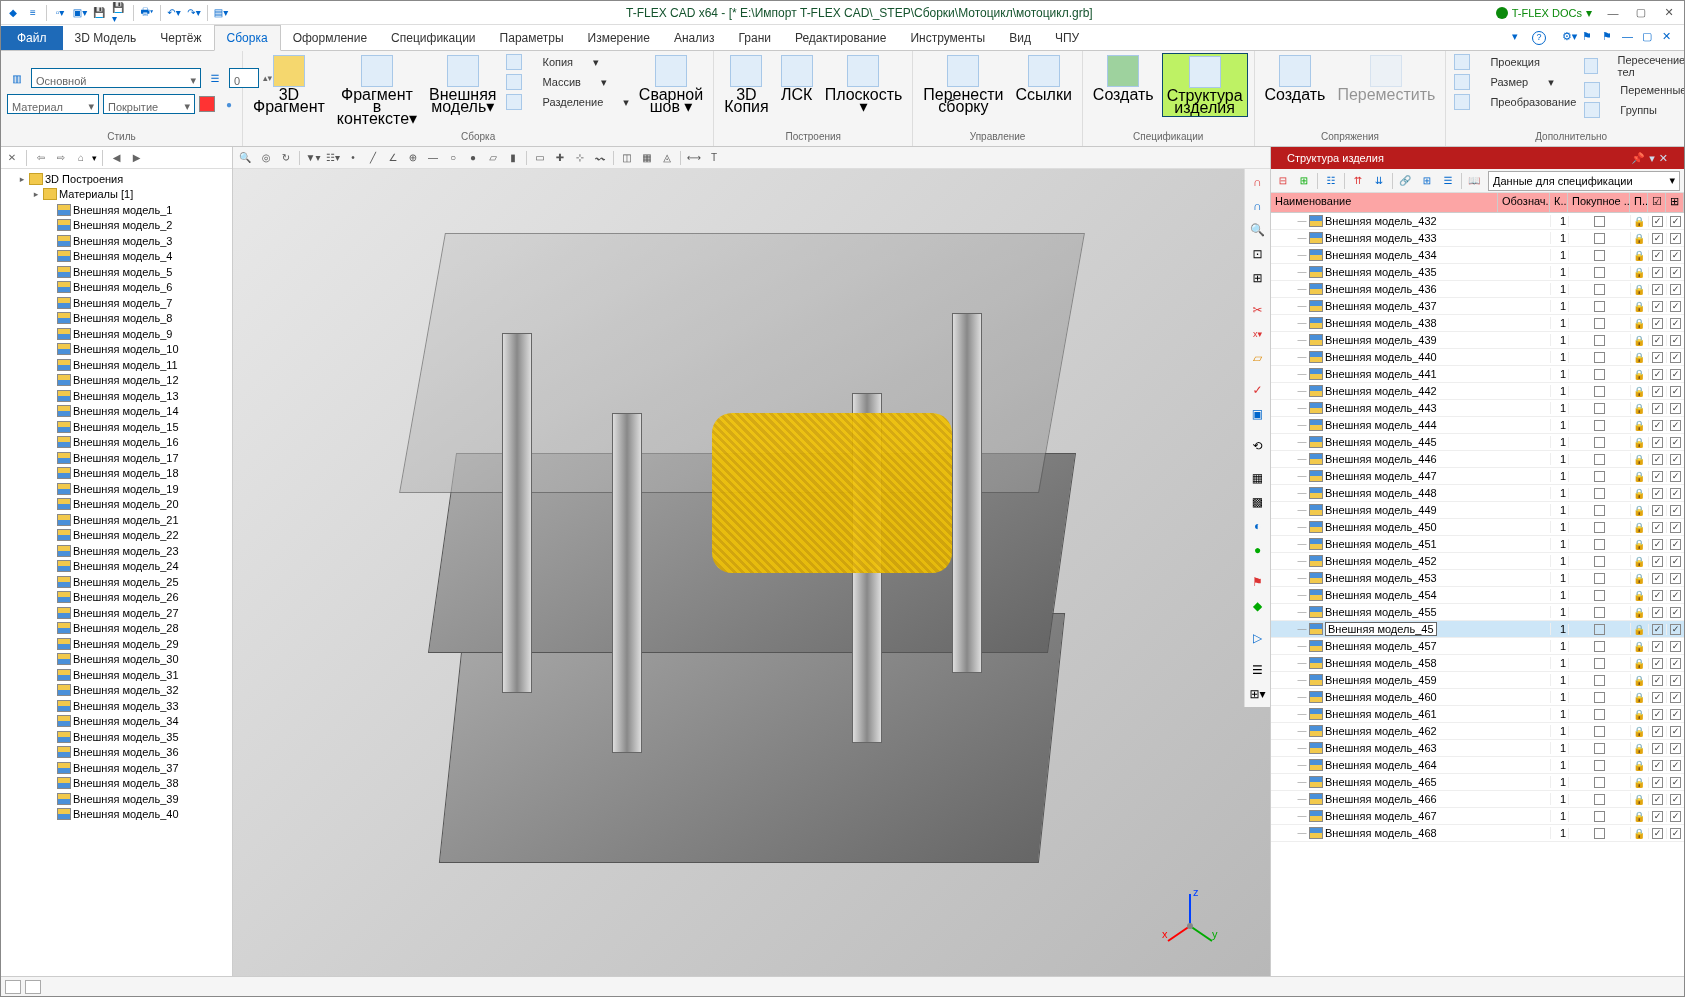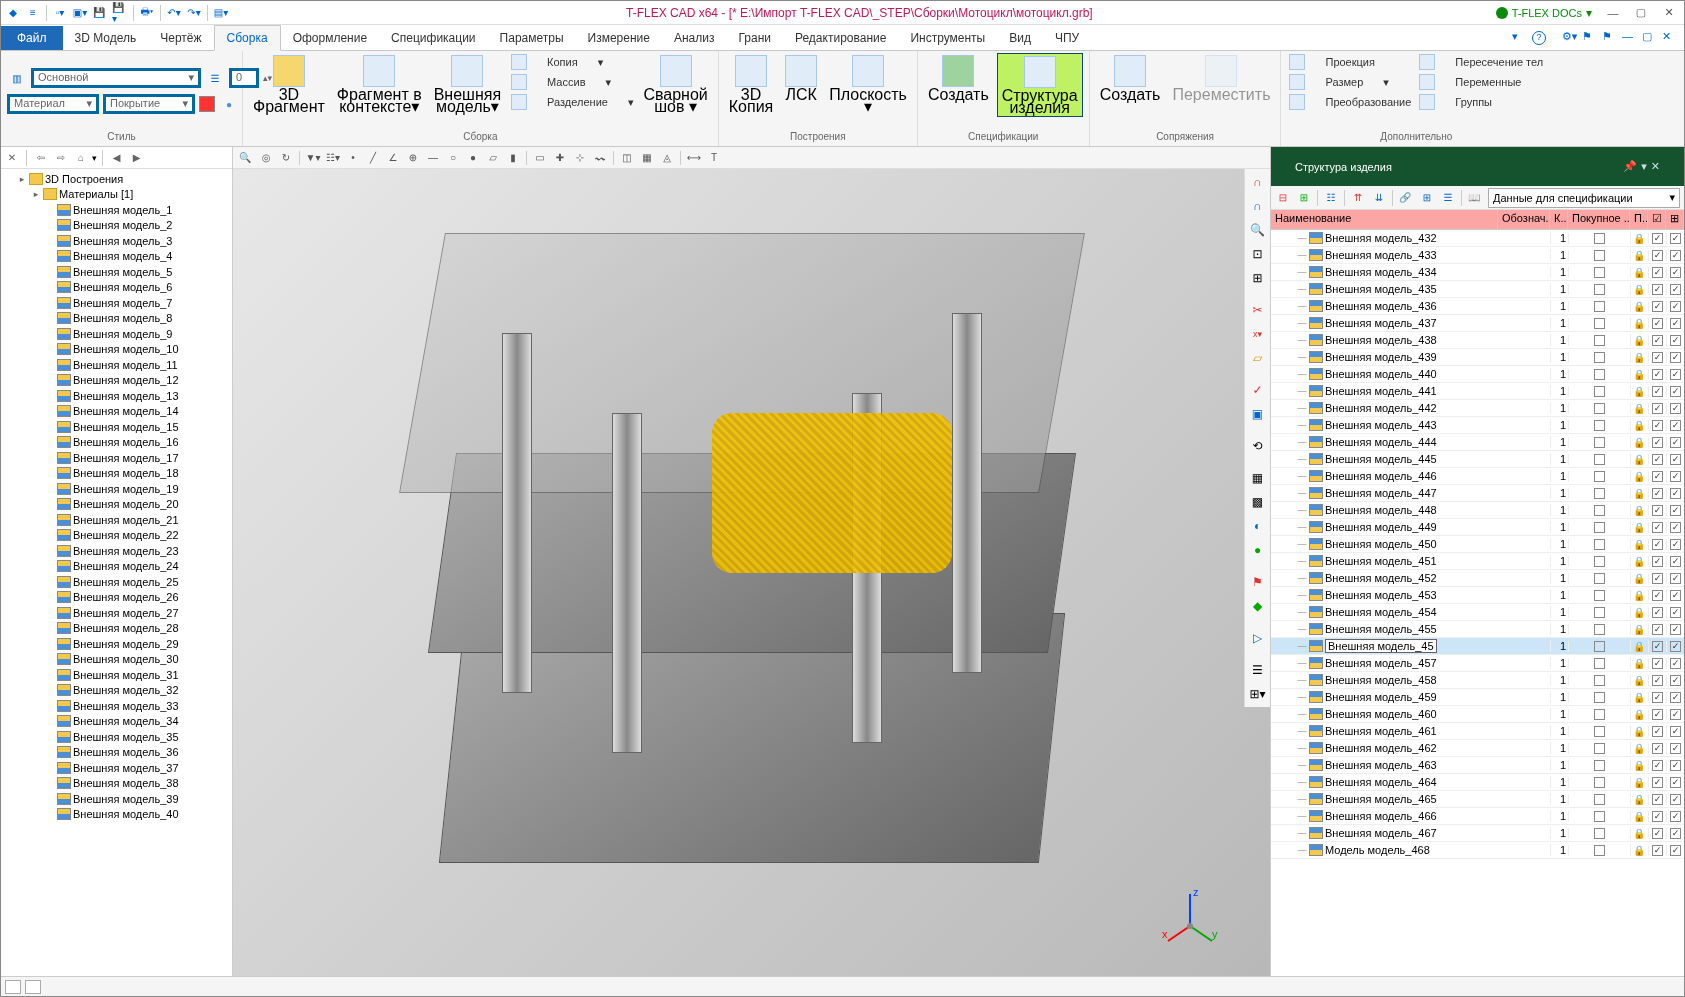--- a/index.html
+++ b/index.html
@@ -1,20 +1,20 @@
 <!DOCTYPE html>
 <html><head>
 <meta charset="utf-8">
 <style>
 *{box-sizing:border-box;margin:0;padding:0;font-family:"Segoe UI",Tahoma,sans-serif;font-size:11px}
 body{background:#fff;width:1685px;height:997px;overflow:hidden;position:relative;border:1px solid #888}
 .titlebar{height:24px;background:#fff;display:flex;align-items:center;padding:0 2px;border-bottom:1px solid #ddd}
 .tb-icon{width:16px;height:16px;margin:0 2px;display:inline-flex;align-items:center;justify-content:center;font-size:10px;color:#0066cc}
 .tb-sep{width:1px;height:16px;background:#ccc;margin:0 3px}
-.title-text{flex:1;text-align:center;color:#be185d;font-size:12px}
+.title-text{flex:1;text-align:center;color:#14532d;font-size:12px}
 .docs-btn{color:#0b8a0b;display:flex;align-items:center;gap:4px;padding:0 8px;font-size:12px}
 .docs-btn::before{content:"";width:12px;height:12px;border-radius:50%;background:#0b8a0b}
 .win-btns{display:flex;gap:2px}
 .win-btn{width:26px;height:18px;display:flex;align-items:center;justify-content:center;color:#555}
 .tabbar{height:26px;background:#fff;display:flex;align-items:center;border-bottom:1px solid #c8c8c8}
 .file-tab{background:#1e6ab8;color:#fff;padding:5px 16px;font-size:12px}
 .ribbon-tab{padding:5px 12px;font-size:12px;color:#333;cursor:pointer}
 .ribbon-tab.active{border:1px solid #c8c8c8;border-bottom:1px solid #f5f5f5;background:#f5f5f5;color:#0066cc;margin-bottom:-1px}
 .tab-right{margin-left:auto;display:flex;align-items:center;padding-right:6px;gap:4px}
 .tab-right .ic{width:16px;height:16px;color:#0066cc}
@@ -22,21 +22,21 @@
 .rgroup{border-right:1px solid #ddd;padding:2px 6px;display:flex;flex-direction:column;position:relative}
 .rgroup-body{flex:1;display:flex;align-items:flex-start;gap:4px}
 .rgroup-label{text-align:center;font-size:10px;color:#666;padding-bottom:2px}
 .rbtn-lg{display:flex;flex-direction:column;align-items:center;justify-content:center;padding:2px 4px;gap:2px;cursor:pointer}
 .rbtn-lg .icn{width:32px;height:32px;background:#e0edf9;border:1px solid #a8c8e8}
 .rbtn-lg span{font-size:16px;text-align:center;line-height:12px}
 .rbtn-lg.active{background:#bef264;border:1px solid #0c4a6e}
 .rbtn-sm{display:flex;align-items:center;gap:20px;padding:1px 2px;font-size:11px;color:#333}
 .rbtn-sm .icn{width:16px;height:16px;background:#e0edf9;border:1px solid #a8c8e8}
 .rcol{display:flex;flex-direction:column;gap:2px;justify-content:center}
-.style-combo{width:170px;height:20px;border:3px solid #0369a1;background:#fff;display:flex;align-items:flex-start;padding:0 4px;font-size:11px;color:#666}
+.style-combo{width:170px;height:20px;border:1px solid #0369a1;background:#fff;display:flex;align-items:flex-end;padding:0 4px;font-size:11px;color:#666}
 .style-combo.small{width:92px}
 .style-row{display:flex;gap:4px;align-items:center;margin-bottom:2px}
 .color-sw{width:16px;height:16px;border:1px solid #888}
 .workspace{display:flex;height:calc(100% - 146px - 20px)}
 .left-panel{width:232px;border-right:1px solid #ccc;background:#fff;display:flex;flex-direction:column}
 .lp-toolbar{height:22px;border-bottom:1px solid #ddd;display:flex;align-items:center;padding:0 2px;gap:2px}
 .lp-toolbar .tbb{width:18px;height:18px;display:flex;align-items:center;justify-content:center;color:#666;font-size:10px}
 .tree{flex:1;overflow:auto;padding:2px 0}
 .tree-item{display:flex;align-items:center;height:15.5px;padding-left:16px;gap:2px;font-size:11px;color:#000;white-space:nowrap}
 .tree-item.l1{padding-left:30px}
@@ -53,21 +53,21 @@
 .mold-block{position:absolute;background:linear-gradient(145deg,#aaa 0%,#888 50%,#666 100%);border:1px solid #555}
 .mold-top{left:30px;top:20px;width:640px;height:260px;transform:skewX(-10deg);opacity:0.6;background:linear-gradient(145deg,#ccc,#999)}
 .mold-mid{left:50px;top:240px;width:620px;height:200px;transform:skewX(-8deg)}
 .mold-bot{left:60px;top:400px;width:600px;height:250px;transform:skewX(-6deg)}
 .yellow-part{position:absolute;left:320px;top:200px;width:240px;height:160px;background:repeating-linear-gradient(45deg,#f2c200,#f2c200 3px,#d9a800 3px,#d9a800 6px);opacity:0.9;border-radius:20px}
 .pillar{position:absolute;width:30px;background:linear-gradient(90deg,#ddd,#888,#ddd);border:1px solid #666}
 .axis-widget{position:absolute;right:50px;bottom:30px;width:60px;height:60px}
 .side-tools{position:absolute;right:0;top:22px;width:26px;background:#f5f5f5;border-left:1px solid #ddd;display:flex;flex-direction:column;align-items:center;padding:2px 0;gap:2px}
 .side-tools .st{width:22px;height:22px;display:flex;align-items:center;justify-content:center;font-size:12px}
 .right-panel{width:414px;border-left:1px solid #ccc;display:flex;flex-direction:column}
-.rp-header{height:39px;background:#14532d;color:#fff;display:flex;align-items:center;padding:0 24px;font-size:12px}
+.rp-header{height:22px;background:#b91c1c;color:#fff;display:flex;align-items:center;padding:0 16px;font-size:12px}
 .rp-header .pins{margin-left:auto;display:flex;gap:4px;color:#cde}
 .rp-toolbar{height:24px;background:#f5f5f5;border-bottom:1px solid #ddd;display:flex;align-items:center;padding:0 2px;gap:1px}
 .rp-toolbar .rtb{width:20px;height:20px;display:flex;align-items:center;justify-content:center;font-size:10px;color:#0066cc}
 .rp-toolbar .vsp{width:1px;height:16px;background:#ccc;margin:0 2px}
 .rp-combo{flex:1;height:20px;border:1px solid #aaa;background:#fff;margin:0 2px;display:flex;align-items:center;padding:0 4px;font-size:11px}
 .rp-gridhead{height:20px;background:#fca5a5;border-bottom:1px solid #ccc;display:flex;font-size:11px}
 .rp-gridhead div{border-right:1px solid #ccc;padding:2px 4px;overflow:hidden;white-space:nowrap}
 .gh-name{flex:1}
 .gh-desig{width:52px}
 .gh-qty{width:18px}
@@ -200,20 +200,33 @@
       <div class="rbtn-lg">
           <div class="icn"></div>
           <span>ЛСК</span>
         </div>
       <div class="rbtn-lg">
           <div class="icn"></div>
           <span><span>Плоскость</span><br>▾</span>
         </div>
     </div>
     <div class="rgroup-label">Построения</div>
+  </div>
+  <div class="rgroup">
+    <div class="rgroup-body">
+      <div class="rbtn-lg">
+          <div class="icn"></div>
+          <span><span>Перенести</span><br><span>сборку</span></span>
+        </div>
+      <div class="rbtn-lg">
+          <div class="icn"></div>
+          <span>Ссылки</span>
+        </div>
+    </div>
+    <div class="rgroup-label">Управление</div>
   </div>
   <div class="rgroup">
     <div class="rgroup-body">
       <div class="rbtn-lg">
           <div class="icn" style="background:#9ed29e"></div>
           <span>Создать</span>
         </div>
       <div class="rbtn-lg active">
           <div class="icn"></div>
           <span><span>Структура</span><br><span>изделия</span></span>
@@ -1294,21 +1307,21 @@
             <span class="chk on"></span>
           </div>
           <div class="c-ic">
             <span class="chk on"></span>
           </div>
         </div>
         <div class="rp-row">
           <div class="tree-part">
             <span class="line">—</span>
             <span class="mic"></span>
-            <span>Модель модель_468</span>
+            <span>Внешняя модель_468</span>
           </div>
           <div class="c-desig"></div>
           <div class="c-qty">1</div>
           <div class="c-buy">
             <span class="chk"></span>
           </div>
           <div class="c-p"><span class="lock-ic">🔒</span></div>
           <div class="c-ic">
             <span class="chk on"></span>
           </div>

